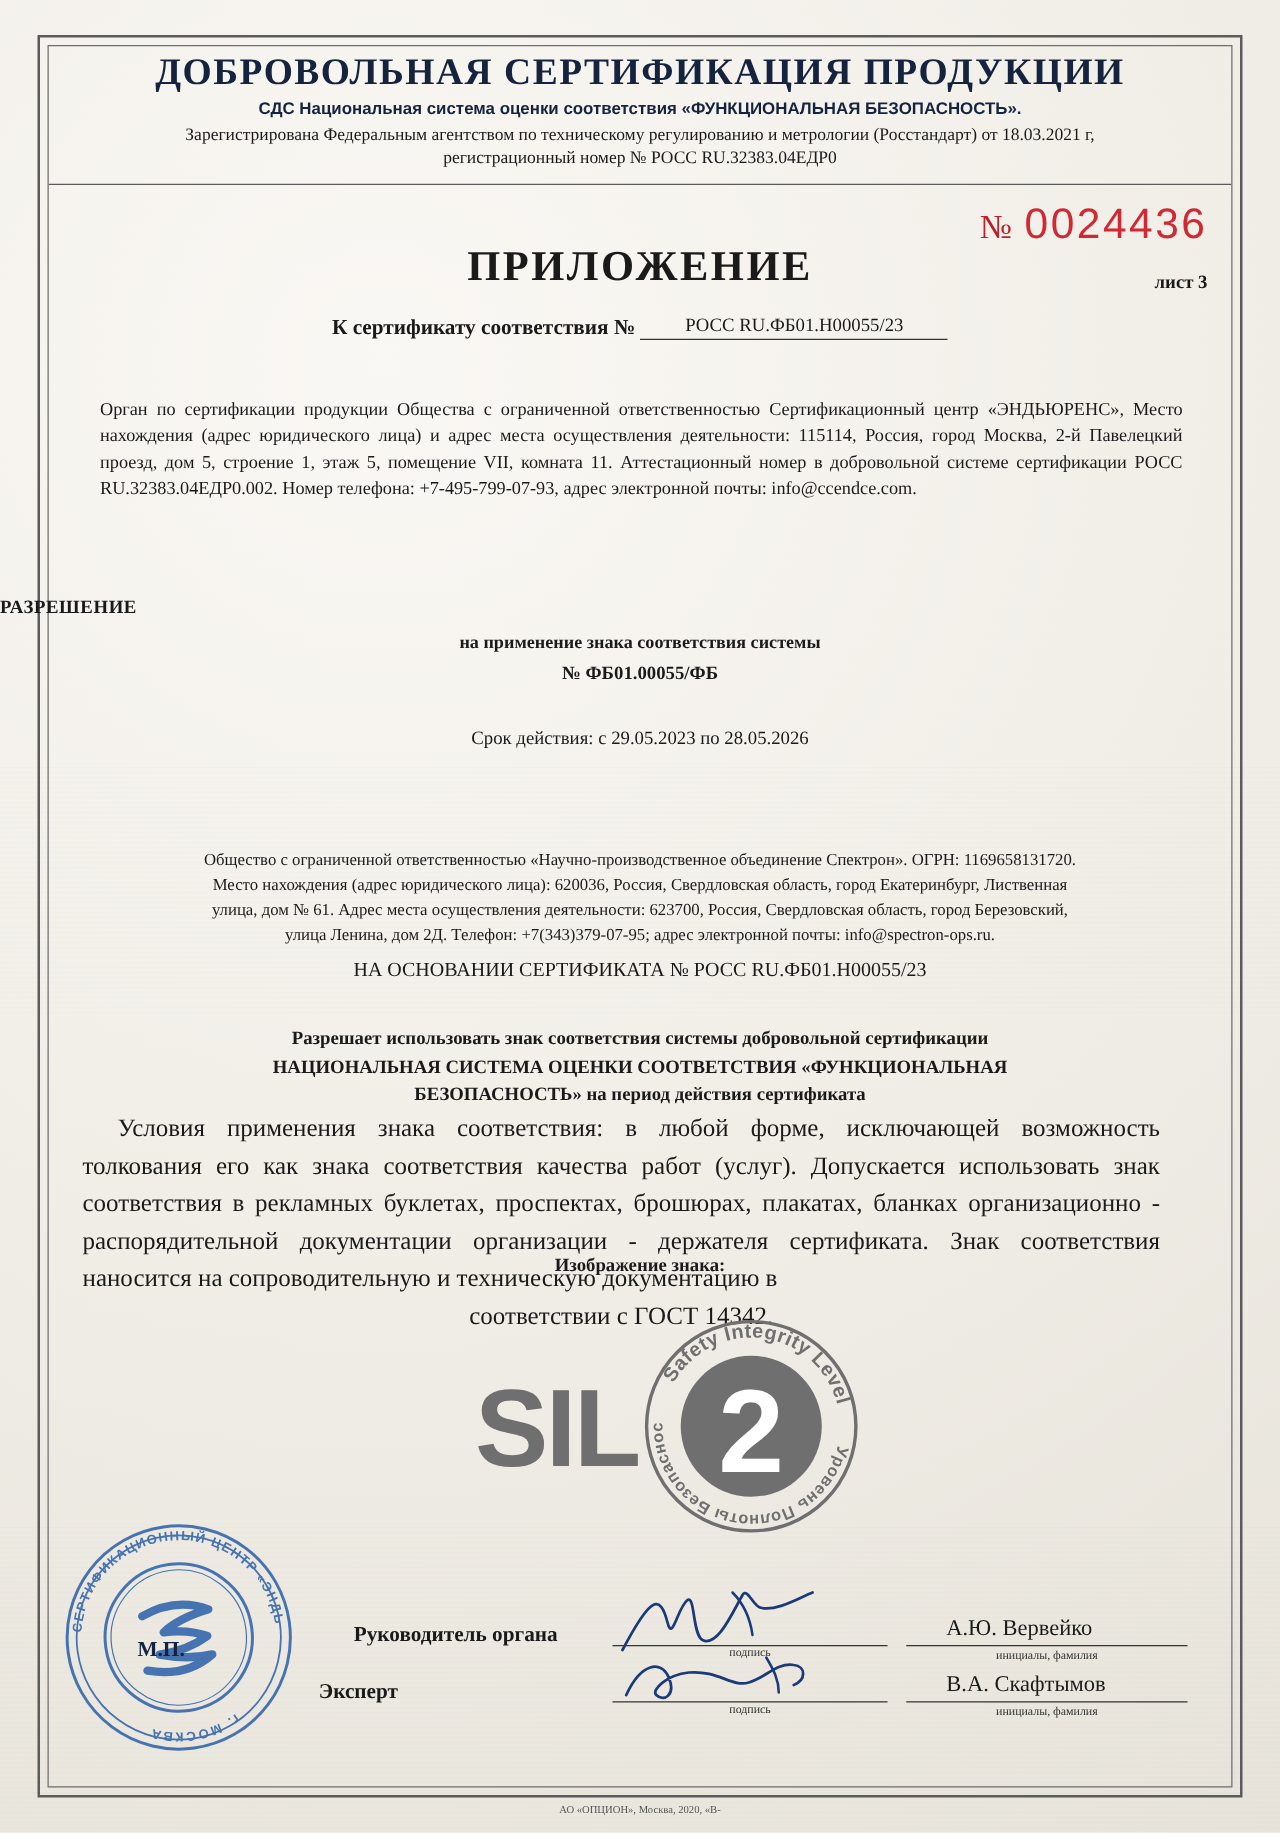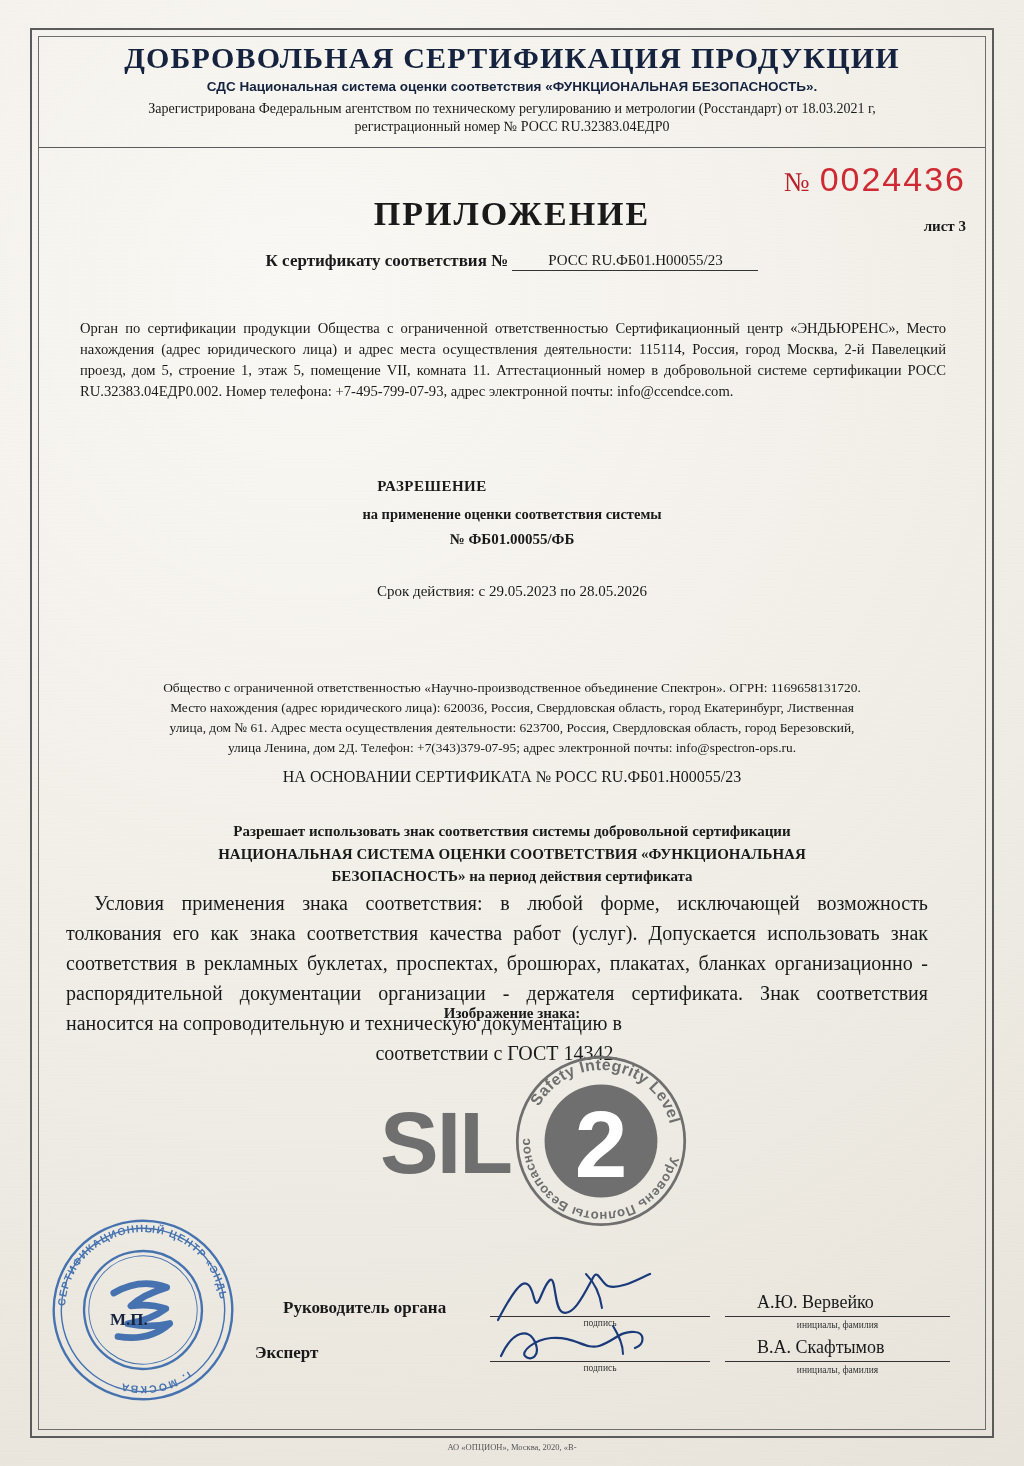--- a/index.html
+++ b/index.html
@@ -86,21 +86,21 @@
     text-align:center;
   }
   .para{
     position:absolute;
     font-size:14.6px;
     line-height:1.45;
     text-align:justify;
   }
   .p-organ{left:80px;top:318px;width:866px;text-indent:0;}
   .razresh{
-    position:absolute;left:0;top:478px;width:864px;text-align:center;
+    position:absolute;left:0;top:478px;width:864px;text-align:left;
     font-size:15px;font-weight:bold;letter-spacing:0.5px;
   }
   .razresh2{
     position:absolute;left:0;top:506px;width:1024px;text-align:center;
     font-size:14.5px;font-weight:bold;
   }
   .razresh3{
     position:absolute;left:0;top:531px;width:1024px;text-align:center;
     font-size:15px;font-weight:bold;
   }
@@ -193,21 +193,21 @@
   <div class="list-no">лист 3</div>
 
   <div class="cert-line">
     <span class="lbl">К сертификату соответствия №</span>
     <span class="cert-value">РОСС RU.ФБ01.Н00055/23</span>
   </div>
 
   <div class="para p-organ">Орган по сертификации продукции Общества с ограниченной ответственностью Сертификационный центр «ЭНДЬЮРЕНС», Место нахождения (адрес юридического лица) и адрес места осуществления деятельности: 115114, Россия, город Москва, 2-й Павелецкий проезд, дом 5, строение 1, этаж 5, помещение VII, комната 11. Аттестационный номер в добровольной системе сертификации РОСС RU.32383.04ЕДР0.002. Номер телефона: +7-495-799-07-93, адрес электронной почты: info@ccendce.com.</div>
 
   <div class="razresh">РАЗРЕШЕНИЕ</div>
-  <div class="razresh2">на применение оценки соответствия системы</div>
+  <div class="razresh2">на применение знака соответствия системы</div>
   <div class="razresh3">№ ФБ01.00055/ФБ</div>
 
   <div class="srok">Срок действия: с 29.05.2023 по 28.05.2026</div>
 
 
   <div class="holder">
     <div>Общество с ограниченной ответственностью «Научно-производственное объединение Спектрон». ОГРН: 1169658131720.</div>
     <div>Место нахождения (адрес юридического лица): 620036, Россия, Свердловская область, город Екатеринбург, Лиственная</div>
     <div>улица, дом № 61. Адрес места осуществления деятельности: 623700, Россия, Свердловская область, город Березовский,</div>
     <div>улица Ленина, дом 2Д. Телефон: +7(343)379-07-95; адрес электронной почты: info@spectron-ops.ru.</div>

